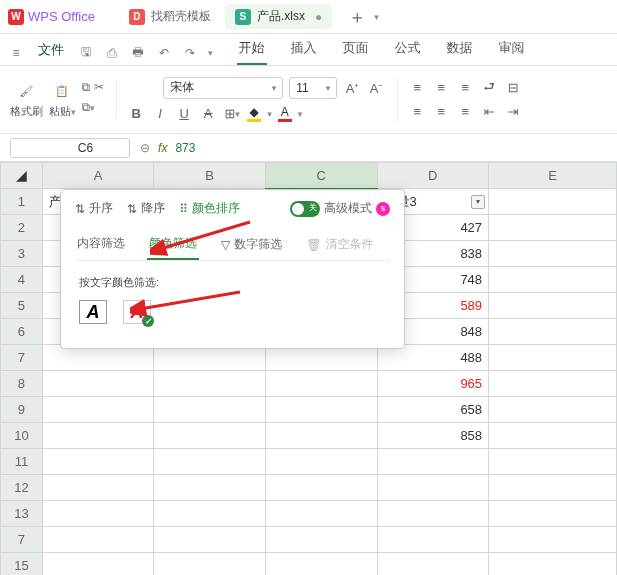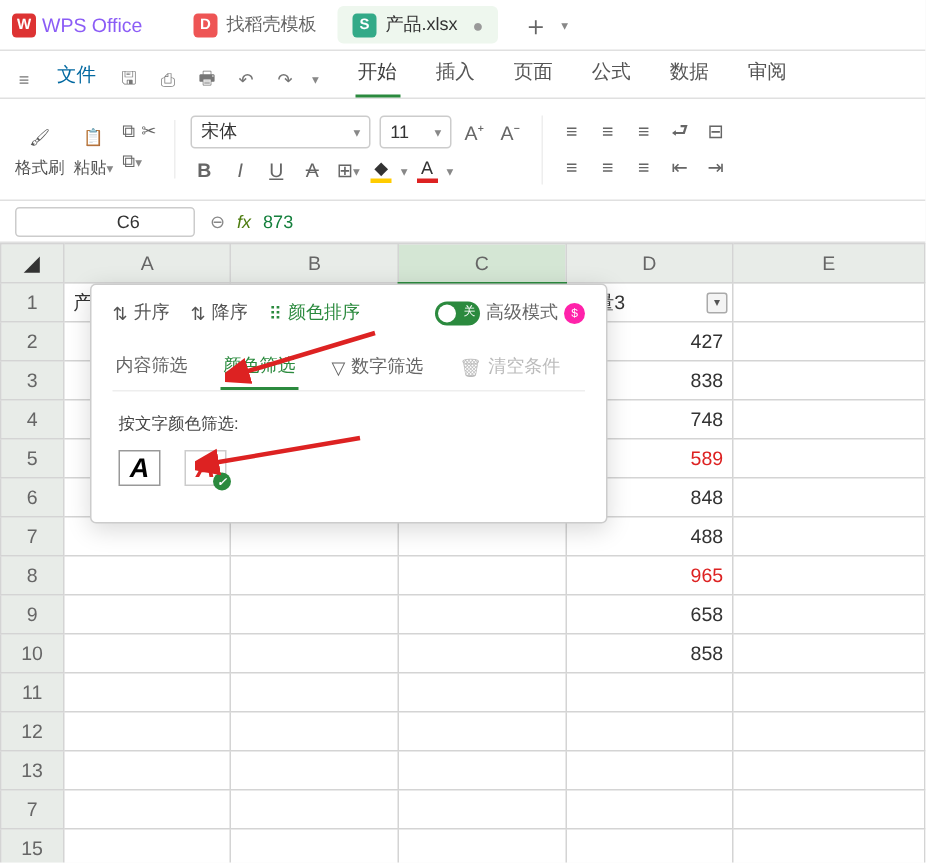--- a/index.html
+++ b/index.html
@@ -11,34 +11,34 @@
   .tab-doc { display: flex; align-items: center; gap: 6px; padding: 4px 10px; border-radius: 4px; font-size: 12px; color: #666; }
   .tab-doc.active { background: #eef7ee; color: #333; }
   .logo-tpl { width: 16px; height: 16px; background: #e55; border-radius: 3px; color: #fff; display: inline-flex; align-items: center; justify-content: center; font-size: 10px; font-weight: bold; }
   .logo-xls { width: 16px; height: 16px; background: #3a8; border-radius: 3px; color: #fff; display: inline-flex; align-items: center; justify-content: center; font-size: 10px; font-weight: bold; }
   .tab-dot { color: #999; margin-left: 4px; }
   .tab-plus { font-size: 18px; color: #666; margin-left: 12px; cursor: pointer; }
   
   .menubar { height: 32px; background: #fff; display: flex; align-items: flex-end; padding: 0 8px; gap: 14px; border-bottom: 1px solid #e0e0e0; }
   .menu-left { display: flex; align-items: center; gap: 10px; }
   .qat-icon { width: 16px; height: 16px; color: #777; display: inline-flex; align-items: center; justify-content: center; }
-  .menu-file { font-size: 13px; color: #0369a1; padding: 0 4px 6px 4px; }
+  .menu-file { font-size: 13px; color: #14532d; padding: 0 4px 6px 4px; }
   .menu-tabs { display: flex; gap: 22px; margin-left: 10px; }
   .menu-tab { font-size: 13px; color: #555; padding: 0 2px 6px 2px; cursor: pointer; }
   .menu-tab.active { color: #404040; border-bottom: 2px solid #2b8a3e; }
   
   .ribbon { height: 68px; background: #fff; display: flex; align-items: center; padding: 6px 10px; gap: 10px; border-bottom: 1px solid #e0e0e0; }
   .ribbon-group1 { display: flex; gap: 6px; align-items: flex-start; border-right: 1px solid #eee; padding-right: 12px; }
   .ribbon-btn-v { display: flex; flex-direction: column; align-items: center; gap: 2px; font-size: 11px; color: #555; cursor: pointer; }
   .ribbon-icon { width: 22px; height: 22px; display: flex; align-items: center; justify-content: center; }
   .ribbon-small { display: flex; flex-direction: column; gap: 6px; }
   .ribbon-small-row { display: flex; gap: 4px; color: #666; }
   .ribbon-group2 { display: flex; flex-direction: column; gap: 6px; border-right: 1px solid #eee; padding-right: 12px; }
   .font-row { display: flex; gap: 6px; align-items: center; }
-  .font-select { width: 120px; height: 22px; border: 1px solid #ccc; border-radius: 3px; padding: 0 6px; font-size: 12px; background: #fff; display: flex; align-items: center; justify-content: space-between; }
+  .font-select { width: 120px; height: 22px; border: 1px solid #ccc; border-radius: 3px; padding: 0 6px; font-size: 12px; background: #fff; display: flex; align-items: center; justify-content: space-between; margin-left: 36px; }
   .size-select { width: 48px; height: 22px; border: 1px solid #ccc; border-radius: 3px; padding: 0 6px; font-size: 12px; background: #fff; display: flex; align-items: center; justify-content: space-between; }
   .font-btn { width: 18px; height: 18px; display: inline-flex; align-items: center; justify-content: center; color: #666; cursor: pointer; font-size: 13px; }
   .color-btn { display: inline-flex; flex-direction: column; align-items: center; cursor: pointer; }
   .color-bar { width: 14px; height: 3px; }
   .ribbon-group3 { display: flex; flex-direction: column; gap: 6px; }
   .align-row { display: flex; gap: 6px; }
   
   .cellref-bar { height: 28px; background: #fff; display: flex; align-items: center; padding: 0 10px; gap: 10px; border-bottom: 1px solid #e0e0e0; }
   .cell-ref { width: 120px; height: 20px; border: 1px solid #ccc; border-radius: 3px; text-align: center; font-size: 12px; padding-top: 2px; padding-left: 31px; }
   .fx-area { display: flex; align-items: center; gap: 8px; flex: 1; }

